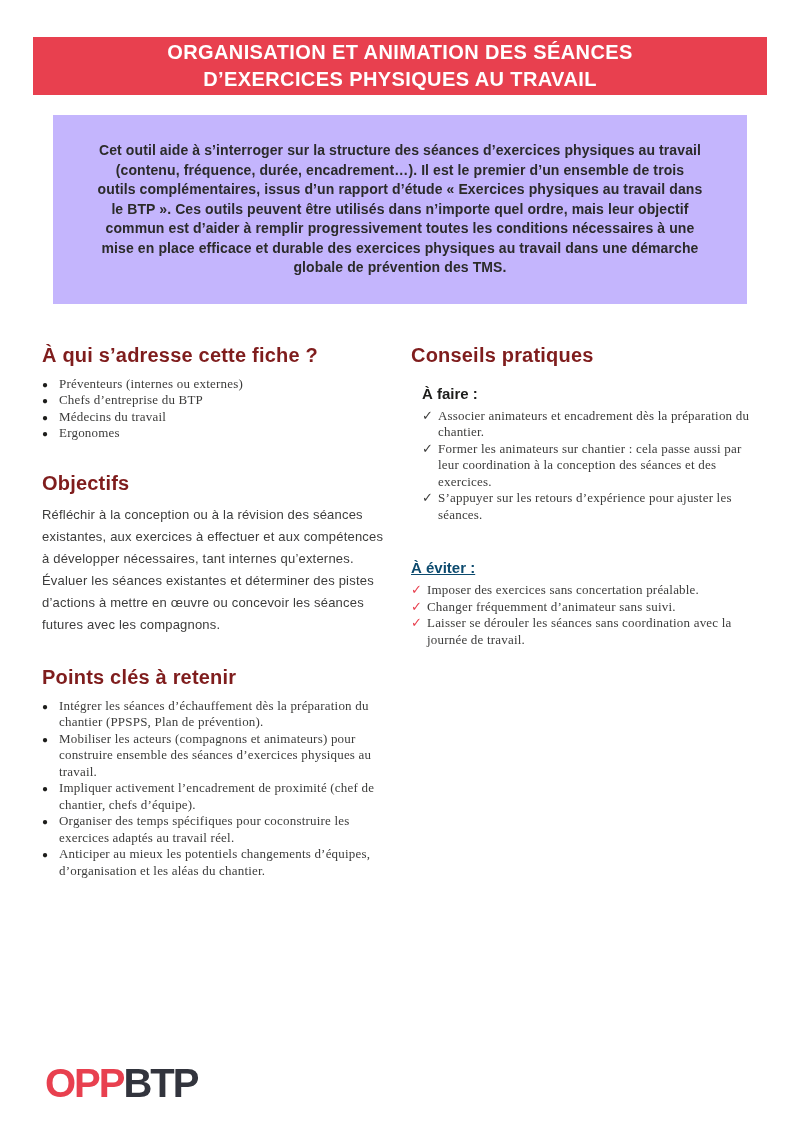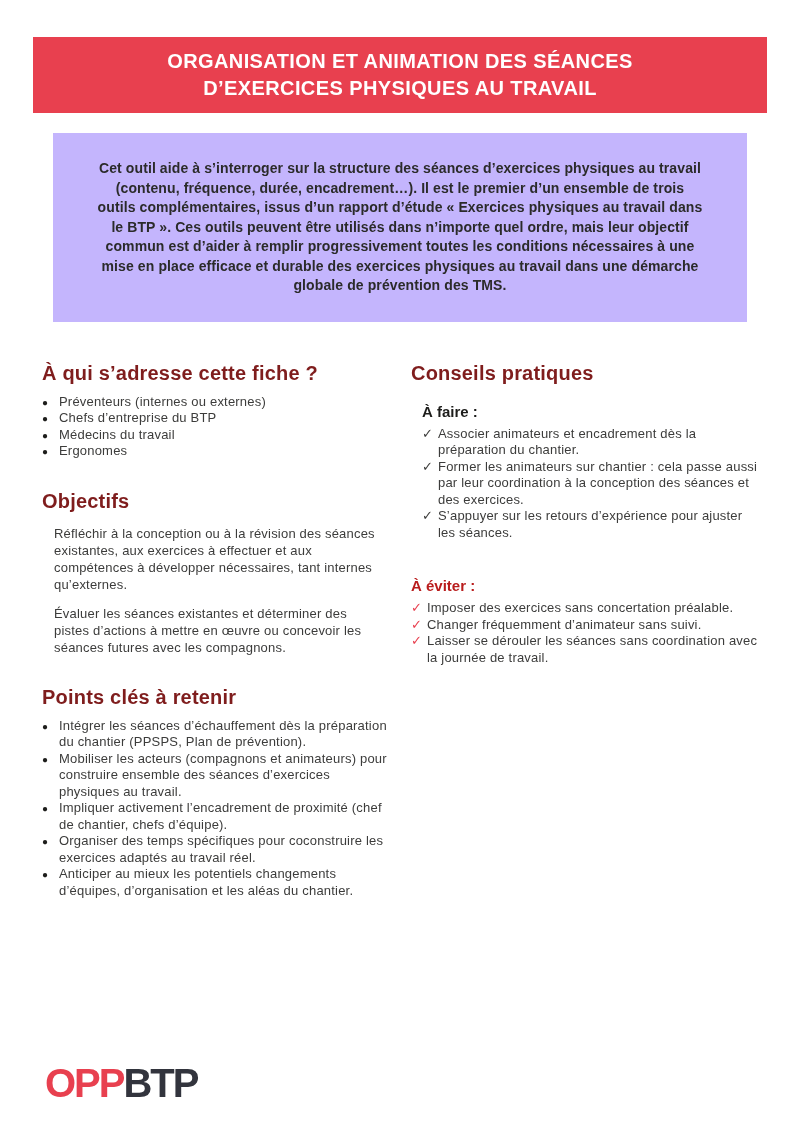--- a/index.html
+++ b/index.html
@@ -6,21 +6,21 @@
   body{
     width:800px;height:1131px;
     background:#ffffff;
     font-family:"Liberation Sans","DejaVu Sans",sans-serif;
     color:#3c3c3b;
     position:relative;
     overflow:hidden;
   }
   .banner{
     margin:37px 33px 12px 33px;
-    height:76px;
+    height:58px;
     background:#e8404f;
     color:#ffffff;
     display:flex;
     flex-direction:column;
     align-items:center;
     justify-content:center;
     text-align:center;
   }
   .banner-line{
     font-size:20px;
@@ -56,35 +56,36 @@
     font-weight:bold;
     color:#7f1d1d;
     letter-spacing:0.2px;
   }
   h3{
     margin:0 0 6px 0;
     font-size:15px;
     font-weight:bold;
     color:#1d1d1b;
   }
-  h3.red{color:#b91c1c;}
+  h3.red{color:#0c4a6e;text-decoration:underline;}
   section{margin-bottom:30px;}
   p.body-par{
-    margin:12px;
+    margin:0;
     font-size:13px;
-    line-height:17px;
+    line-height:22px;
     letter-spacing:0.2px;
   }
   ul{
     list-style:none;
     margin:0;
     padding:0;
     font-size:13px;
     line-height:16.5px;
     letter-spacing:0.2px;
+    font-family:Liberation Serif, serif;
   }
   ul.bullets li{
     position:relative;
     padding-left:17px;
   }
   ul.bullets li::before{
     content:"●";
     position:absolute;
     left:0;
     top:1px;

